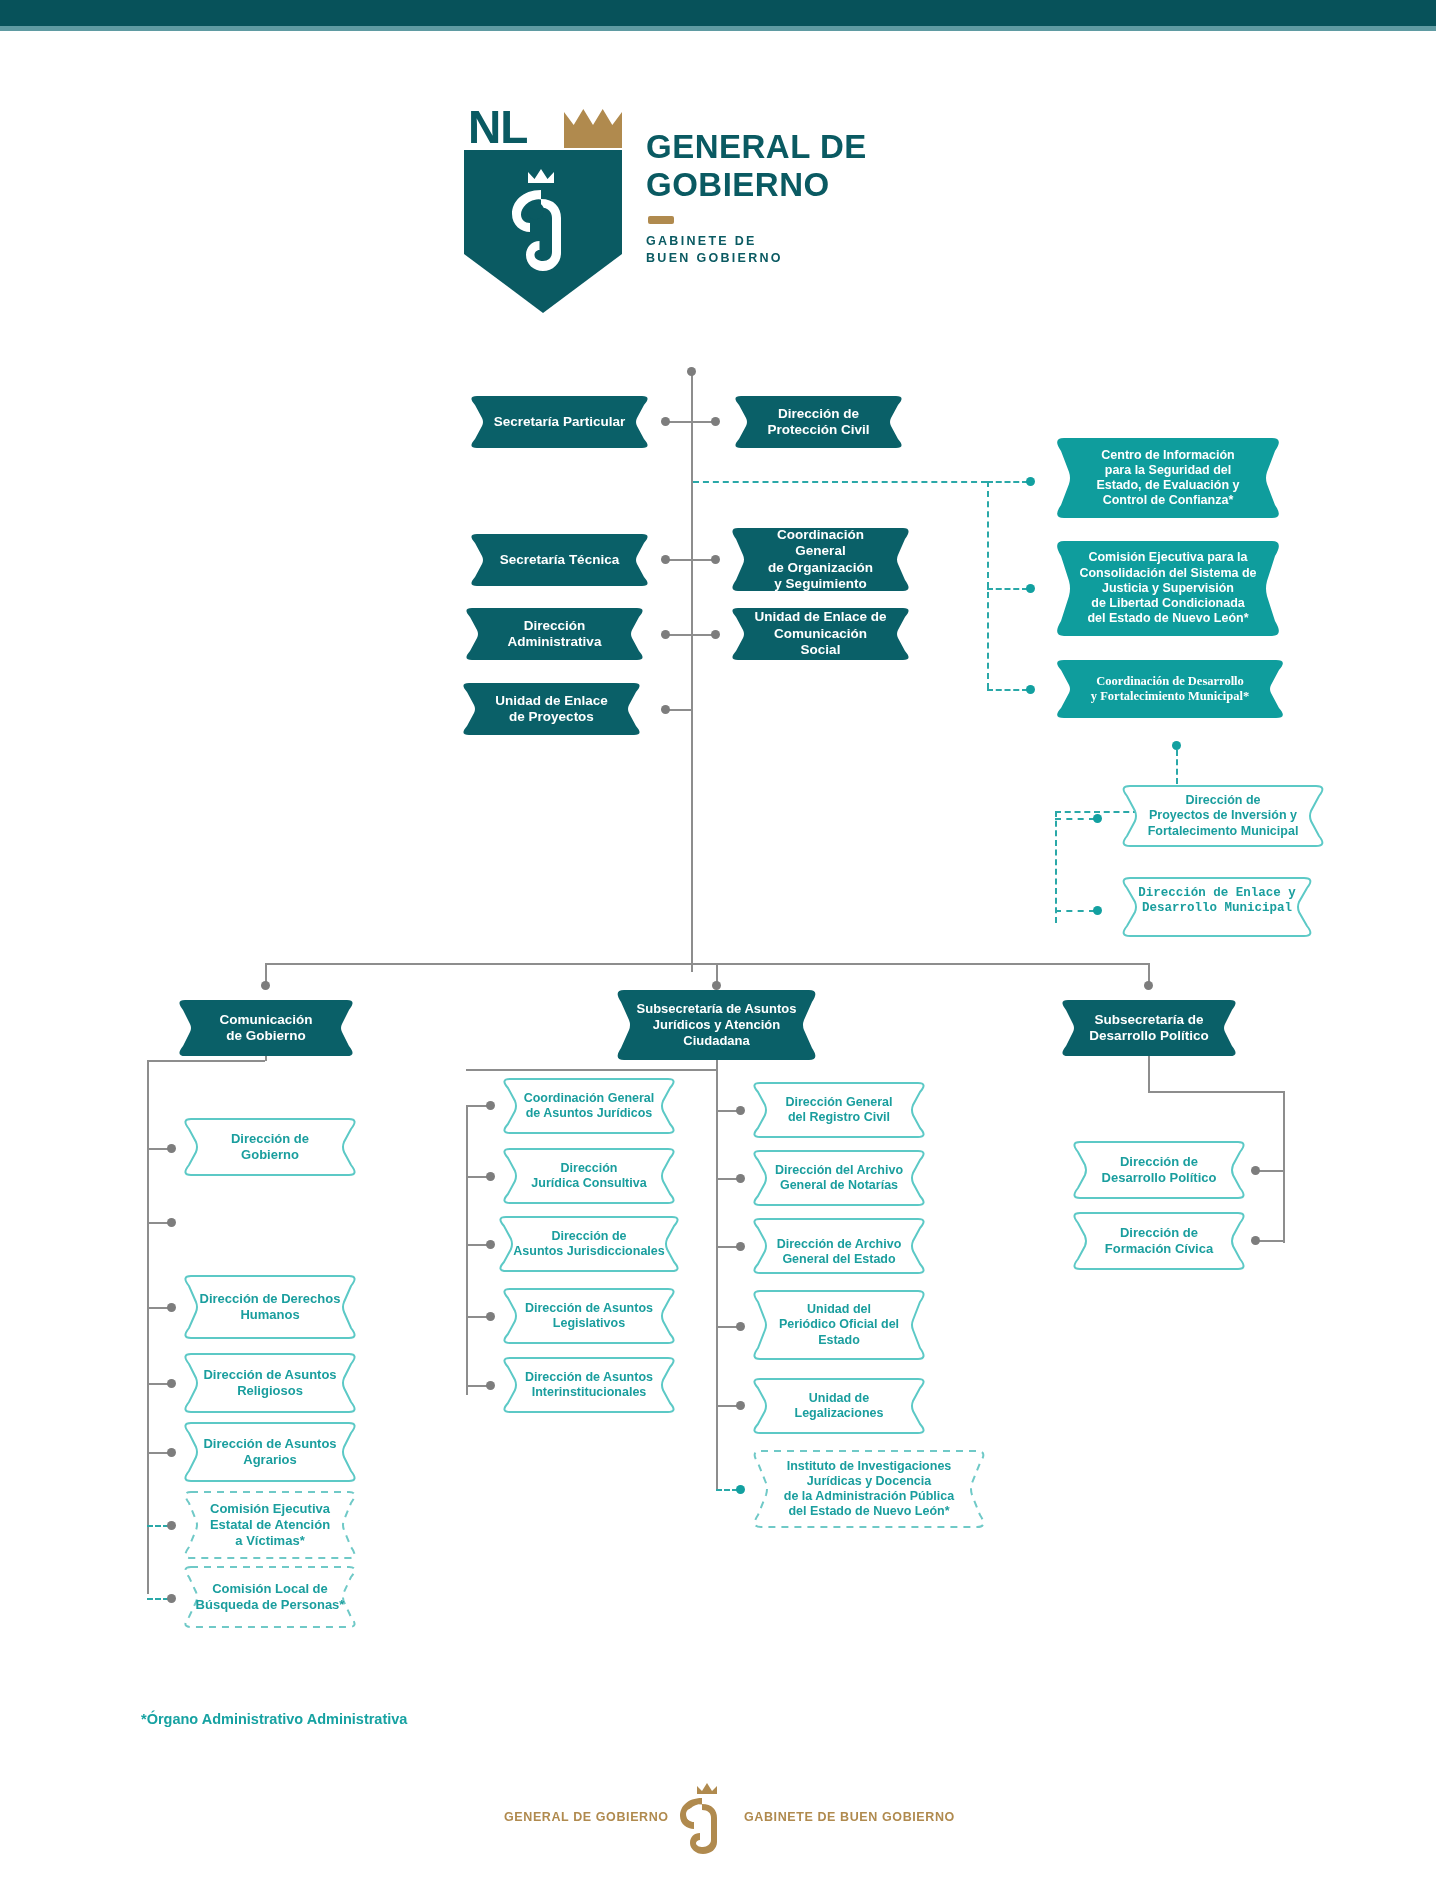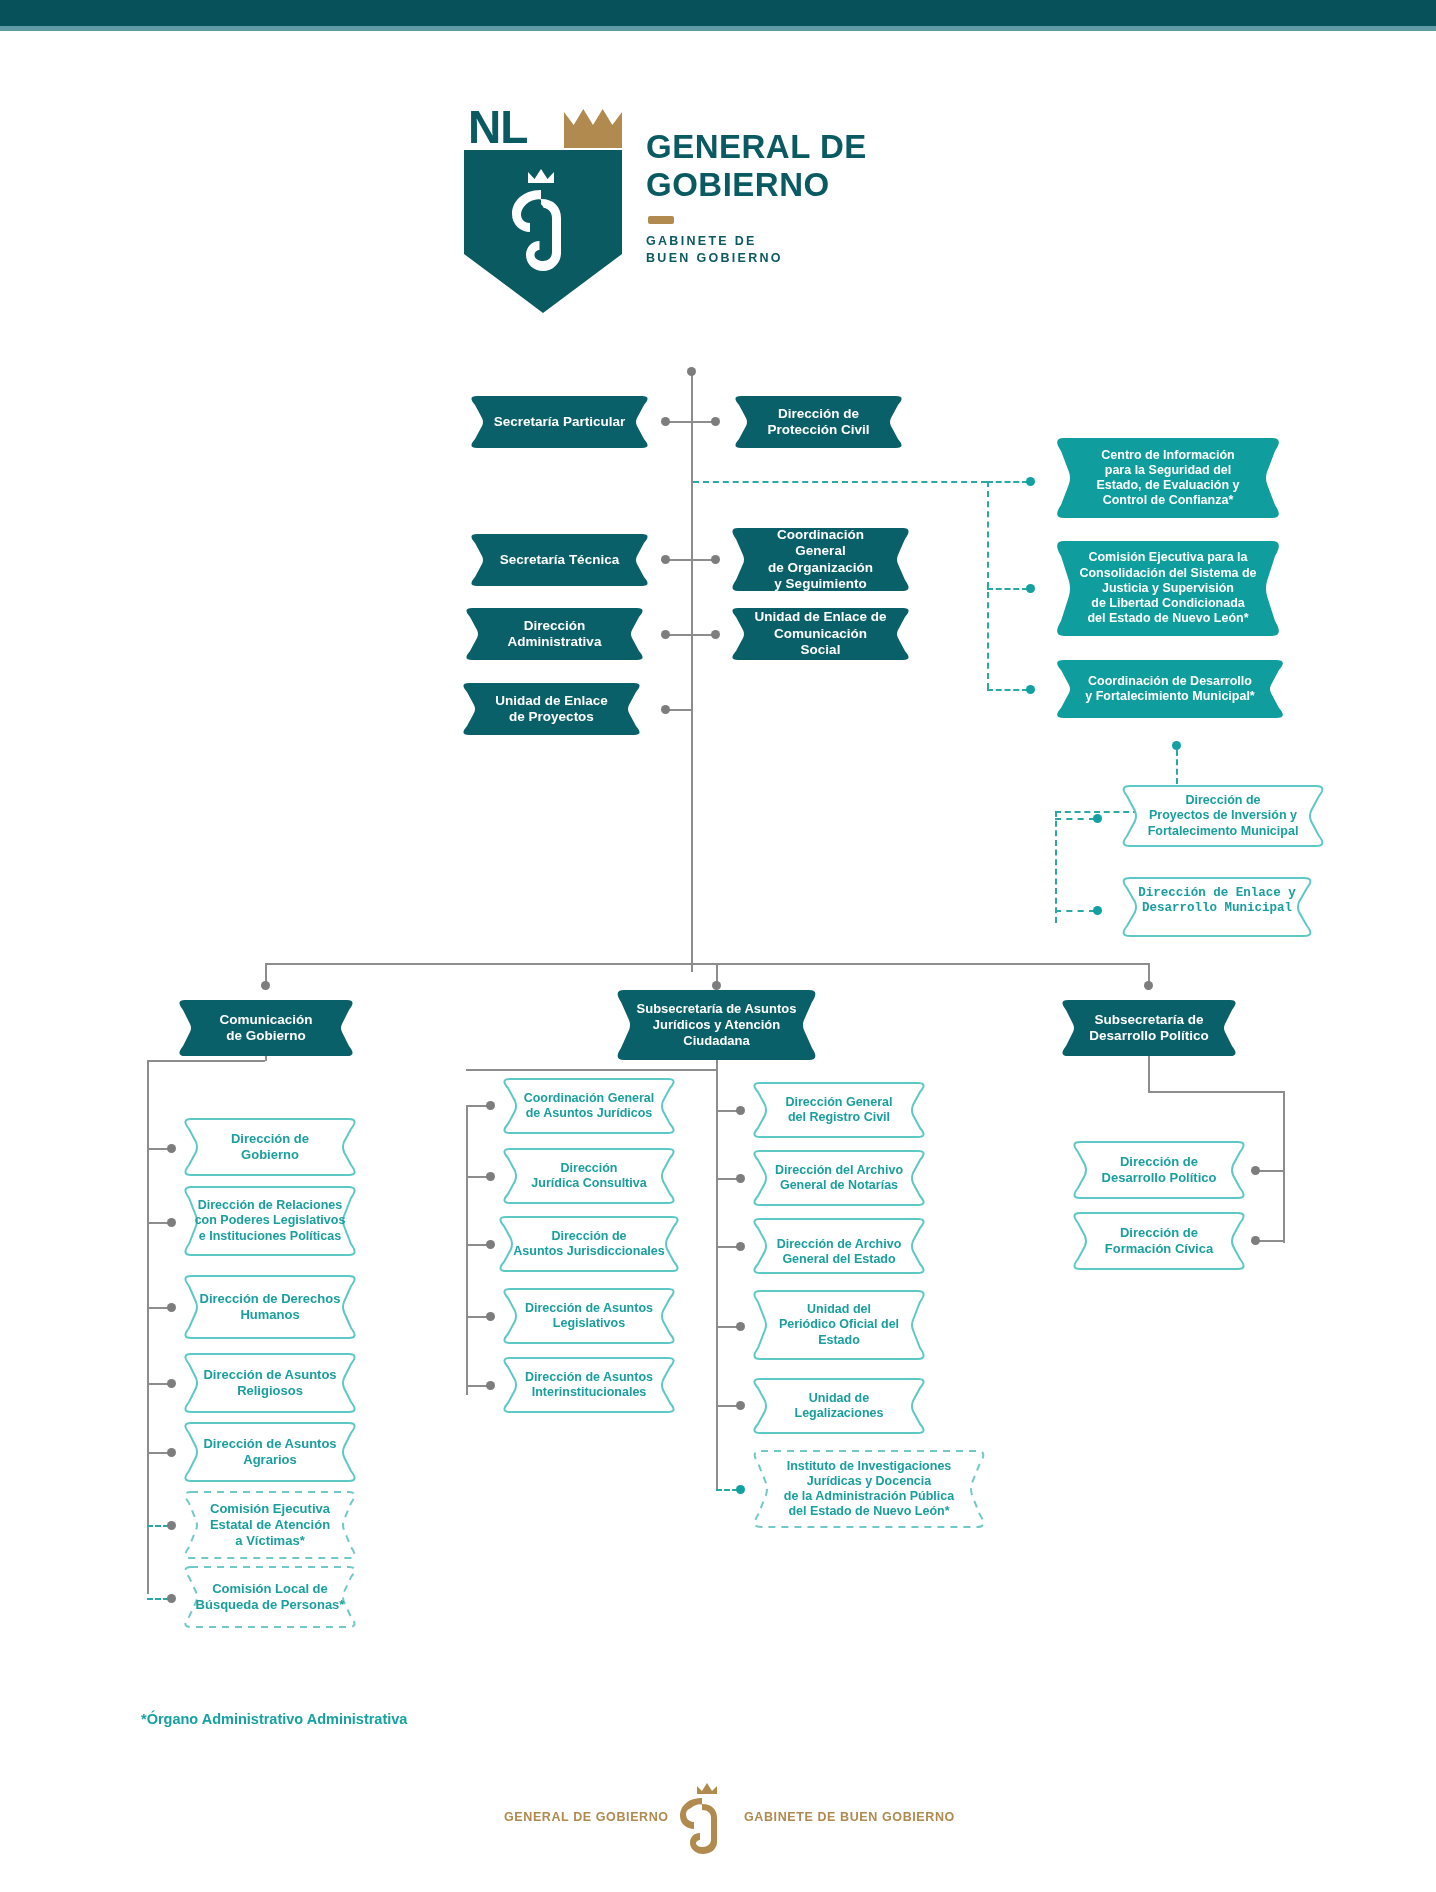--- a/index.html
+++ b/index.html
@@ -265,21 +265,21 @@
     <svg width="232" height="95" viewBox="0 0 232 95" preserveAspectRatio="none">
       <path d="M12 0 H220 Q232 0 223 15 L215 40 Q213 47.5 215 55 L223 80 Q232 95 220 95 H12 Q0 95 9 80 L17 55 Q19 47.5 17 40 L9 15 Q0 0 12 0 Z" fill="#0f9d9d"></path>
     </svg>
     <div class="lbl" style="font-size:12.5px; white-space:pre-line; padding:4px 20px">Comisión Ejecutiva para la
 Consolidación del Sistema de
 Justicia y Supervisión
 de Libertad Condicionada
 del Estado de Nuevo León*</div>
   </div>
 
-  <div class="ribbon teal" style="left:1052px; top:660px; width:236px; height:58px;">
+  <div class="ribbon teal" style="left:1052px; top:660px; width:236px; height:58px;font-family:Liberation Serif, serif;">
     <svg width="236" height="58" viewBox="0 0 236 58" preserveAspectRatio="none">
       <path d="M12 0 H224 Q236 0 227 10 L219 25 Q217 29 219 33 L227 48 Q236 58 224 58 H12 Q0 58 9 48 L17 33 Q19 29 17 25 L9 10 Q0 0 12 0 Z" fill="#0f9d9d"></path>
     </svg>
     <div class="lbl" style="font-size:12.5px; white-space:pre-line; padding:4px 18px">Coordinación de Desarrollo
 y Fortalecimiento Municipal*</div>
   </div>
 
   <div class="ribbon out" style="left:1118px; top:785px; width:210px; height:62px;">
     <svg width="210" height="62" viewBox="0 0 210 62" preserveAspectRatio="none">
       <path d="M12 1 H198 Q209 1 201 11 L193 26 Q191 31 193 36 L201 51 Q209 61 198 61 H12 Q1 61 9 51 L17 36 Q19 31 17 26 L9 11 Q1 1 12 1 Z" fill="#ffffff" stroke="#5cc9c6" stroke-width="2"></path>
@@ -323,28 +323,20 @@
   </div>
 
   <div class="ribbon out" style="left:180px; top:1118px; width:180px; height:58px;">
     <svg width="180" height="58" viewBox="0 0 180 58" preserveAspectRatio="none">
       <path d="M11 1 H169 Q179 1 171 11 L164 24 Q162 29 164 34 L171 47 Q179 57 169 57 H11 Q1 57 9 47 L16 34 Q18 29 16 24 L9 11 Q1 1 11 1 Z" fill="#ffffff" stroke="#5cc9c6" stroke-width="2"></path>
     </svg>
     <div class="lbl" style="font-size:13px; white-space:pre-line">Dirección de
 Gobierno</div>
   </div>
 
-  <div class="ribbon out" style="left:180px; top:1186px; width:180px; height:70px;">
-    <svg width="180" height="70" viewBox="0 0 180 70" preserveAspectRatio="none">
-      <path d="M11 1 H169 Q179 1 171 12 L164 30 Q162 35 164 40 L171 58 Q179 69 169 69 H11 Q1 69 9 58 L16 40 Q18 35 16 30 L9 12 Q1 1 11 1 Z" fill="#ffffff" stroke="#5cc9c6" stroke-width="2"></path>
-    </svg>
-    <div class="lbl" style="font-size:12.5px; white-space:pre-line; padding:4px 10px">Dirección de Relaciones
-con Poderes Legislativos
-e Instituciones Políticas</div>
-  </div>
 
   <div class="ribbon out" style="left:180px; top:1275px; width:180px; height:64px;">
     <svg width="180" height="64" viewBox="0 0 180 64" preserveAspectRatio="none">
       <path d="M11 1 H169 Q179 1 171 11 L164 27 Q162 32 164 37 L171 53 Q179 63 169 63 H11 Q1 63 9 53 L16 37 Q18 32 16 27 L9 11 Q1 1 11 1 Z" fill="#ffffff" stroke="#5cc9c6" stroke-width="2"></path>
     </svg>
     <div class="lbl" style="font-size:13px; white-space:pre-line; padding:4px 12px">Dirección de Derechos
 Humanos</div>
   </div>
 
   <div class="ribbon out" style="left:180px; top:1353px; width:180px; height:60px;">

